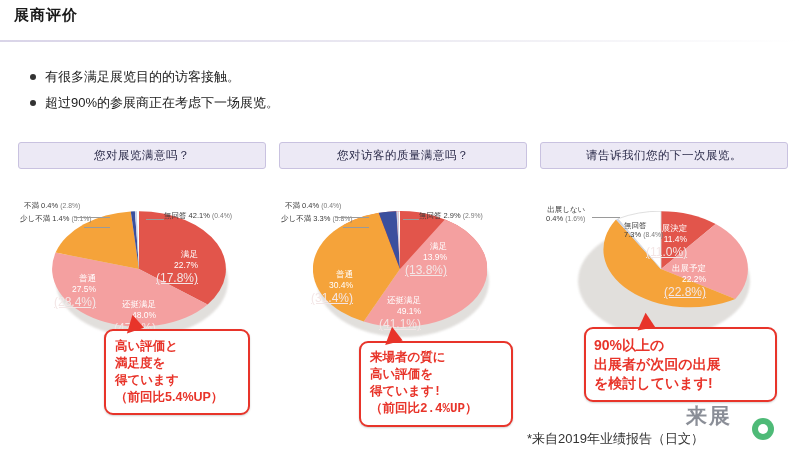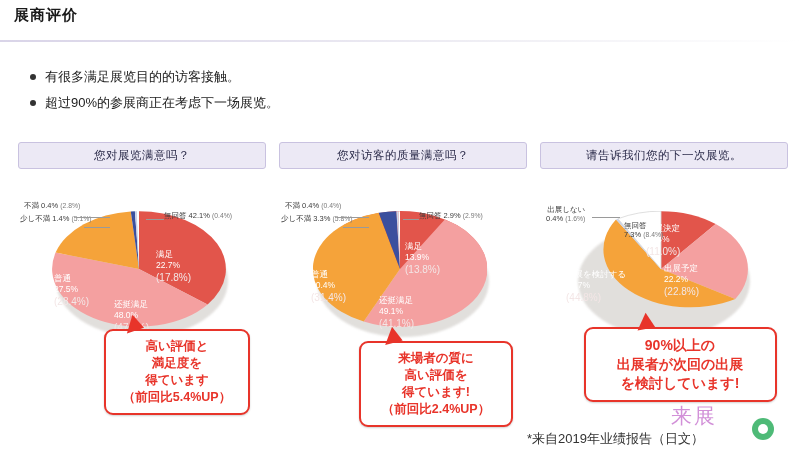--- a/index.html
+++ b/index.html
@@ -111,37 +111,37 @@
     position: absolute;
     font-size: 7.5px;
     line-height: 1.25;
     color: #3a3a3a;
     white-space: nowrap;
   }
   .lbl .sub { color: #7a7a7a; font-size: 6.8px; }
   .lbl.in {
     color: #ffffff;
     font-size: 8.5px;
-    text-align: left;
+    text-align: right;
     line-height: 1.3;
   }
-  .lbl.in .sub { color: #f3e6e6; font-size: 10px; }
+  .lbl.in .sub { color: #f3e6e6; font-size: 12px; text-decoration: underline; }
   .leader {
     position: absolute;
     background: #9a9a9a;
     height: 1px;
   }
   .callout {
     position: absolute;
     border: 2px solid #e8342a;
     border-radius: 9px;
     background: #ffffff;
     color: #e8342a;
     font-weight: bold;
-    text-align: center;
+    text-align: left;
     font-size: 12.5px;
     line-height: 1.35;
     padding: 7px 9px;
     box-shadow: 0 1px 2px rgba(0,0,0,.18);
     white-space: pre-line;
   }
   .callout.big { font-size: 14px; padding-left: 8px; }
   .tail {
     position: absolute;
     width: 0; height: 0;
@@ -159,25 +159,25 @@
   .watermark {
     position: absolute;
     right: 18px;
     bottom: 4px;
     width: 120px;
     height: 100px;
     opacity: .75;
   }
   .wm-text {
     position: absolute;
-    left: 9px;
+    left: 24px;
     top: 44px;
     font-size: 21px;
-    font-weight: normal;
-    color: #a21caf;
+    font-weight: bold;
+    color: #0f172a;
     letter-spacing: 2px;
     opacity: .65;
   }
   .wm-dot {
     position: absolute;
     right: 8px;
     bottom: 18px;
     width: 22px;
     height: 22px;
     border-radius: 50%;
@@ -334,21 +334,21 @@
       </div>
       <div class="lbl" style="left:140px; top:42px;">
         <span>無回答</span>
         <span>2.9%</span>
         <span class="sub">(2.9%)</span>
       </div>
       <div class="leader" style="left:58px; top:48px; width:32px;"></div>
       <div class="leader" style="left:64px; top:58px; width:26px;"></div>
       <div class="leader" style="left:124px; top:50px; width:16px;"></div>
 
-      <div class="callout" style="left:80px; top:172px; width:132px;">来場者の質に
+      <div class="callout" style="left:80px; top:172px; width:132px;font-family:Liberation Mono, monospace;">来場者の質に
 高い評価を
 得ています!
 （前回比2.4%UP）</div>
       <div class="tail" style="left:104px; top:158px; transform:rotate(-14deg);"></div>
     </div>
   </div>
 
   <div class="panel">
     <div class="panel-head">请告诉我们您的下一次展览。</div>
     <div class="chart-area">
@@ -376,25 +376,20 @@
       <div class="lbl in" style="left:106px; top:54px;">
         <span>出展決定</span><br>
         <span>11.4%</span><br>
         <span class="sub">(11.0%)</span>
       </div>
       <div class="lbl in" style="left:124px; top:94px;">
         <span>出展予定</span><br>
         <span>22.2%</span><br>
         <span class="sub">(22.8%)</span>
       </div>
-      <div class="lbl in" style="left:26px; top:100px;">
-        <span>出展を検討する</span><br>
-        <span>48.7%</span><br>
-        <span class="sub">(44.8%)</span>
-      </div>
 
       <div class="lbl" style="left:6px; top:36px;text-align:right;">
         <span>出展しない</span><br>
         <span>0.4%</span>
         <span class="sub">(1.6%)</span>
       </div>
       <div class="lbl" style="left:84px; top:52px;">
         <span>無回答</span><br>
         <span>7.3%</span>
         <span class="sub">(8.4%)</span>

